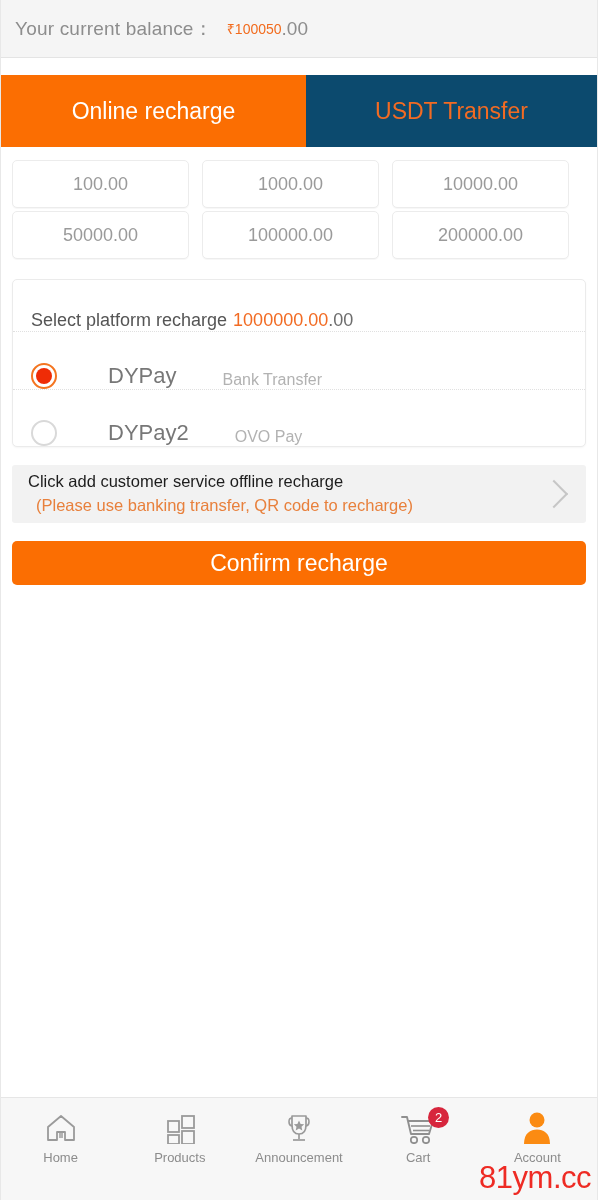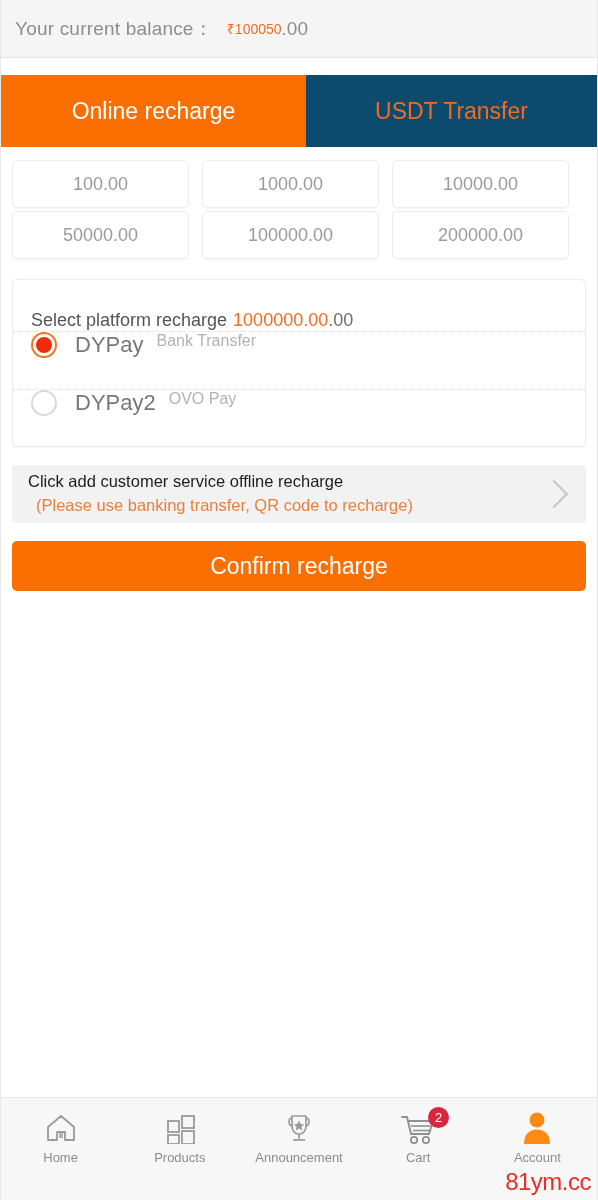--- a/index.html
+++ b/index.html
@@ -127,23 +127,24 @@
   .platform-head .pf-amount {
     color: #f26b23;
     margin-left: 6px;
   }
   .platform-head .pf-cents {
     color: #6d6d6d;
   }
   .pay-row {
     height: 57px;
     display: flex;
-    align-items: flex-start;
+    align-items: flex-end;
     padding: 0 18px;
     box-sizing: border-box;
+    gap: 33px;
   }
   .pay-row + .pay-row {
     border-top: 1px dotted #e0e0e0;
   }
   .radio {
     width: 26px;
     height: 26px;
     border-radius: 50%;
     border: 2px solid #d9d9d9;
     box-sizing: border-box;
@@ -205,21 +206,21 @@
     height: 18px;
     border-right: 2px solid #c6c6c6;
     border-top: 2px solid #c6c6c6;
     transform: rotate(45deg);
     margin-right: 8px;
   }
 
   
   .confirm-btn {
     margin: 18px 11px 0 11px;
-    height: 50px;
+    height: 44px;
     background: #fb6e02;
     border-radius: 5px;
     border: none;
     width: calc(100% - 22px);
     color: #ffffff;
     font-size: 23px;
     font-family: "Liberation Sans", sans-serif;
     display: flex;
     align-items: center;
     justify-content: center;
@@ -271,21 +272,21 @@
     font-size: 13px;
     display: flex;
     align-items: center;
     justify-content: center;
     box-sizing: border-box;
   }
   .watermark {
     position: absolute;
     right: 6px;
     bottom: 4px;
-    font-size: 24px;
+    font-size: 31px;
     color: #ee2b24;
     font-family: "Liberation Sans", sans-serif;
     letter-spacing: -.5px;
   }
 </style>
 </head>
 <body>
 
 <div id="app">
 

